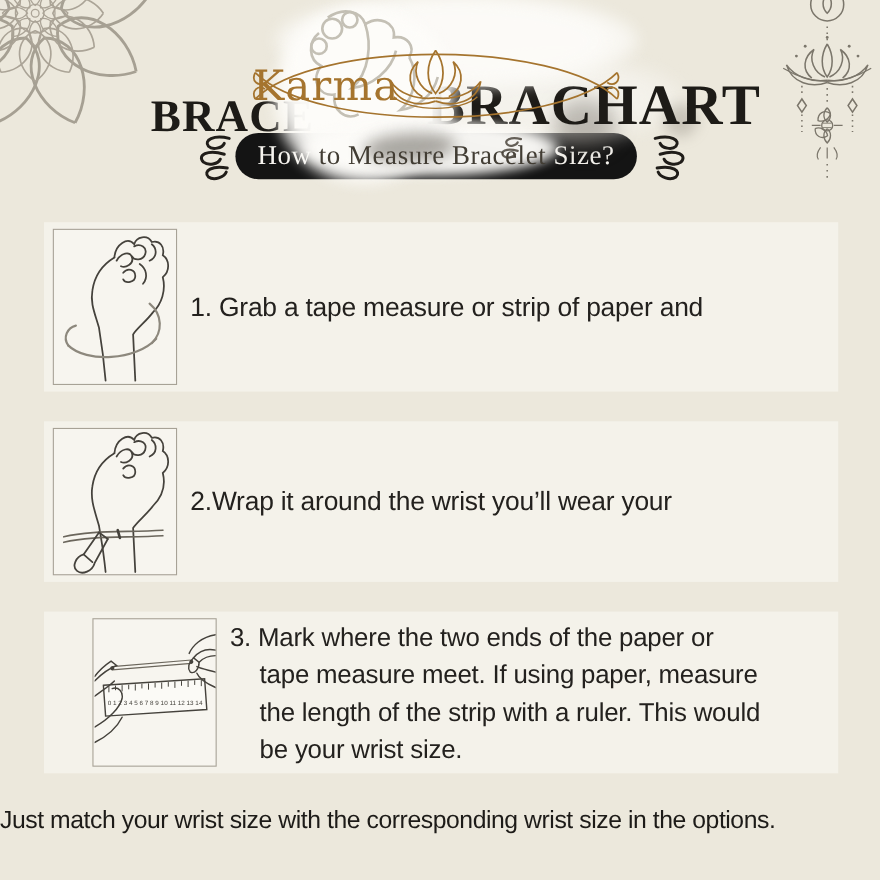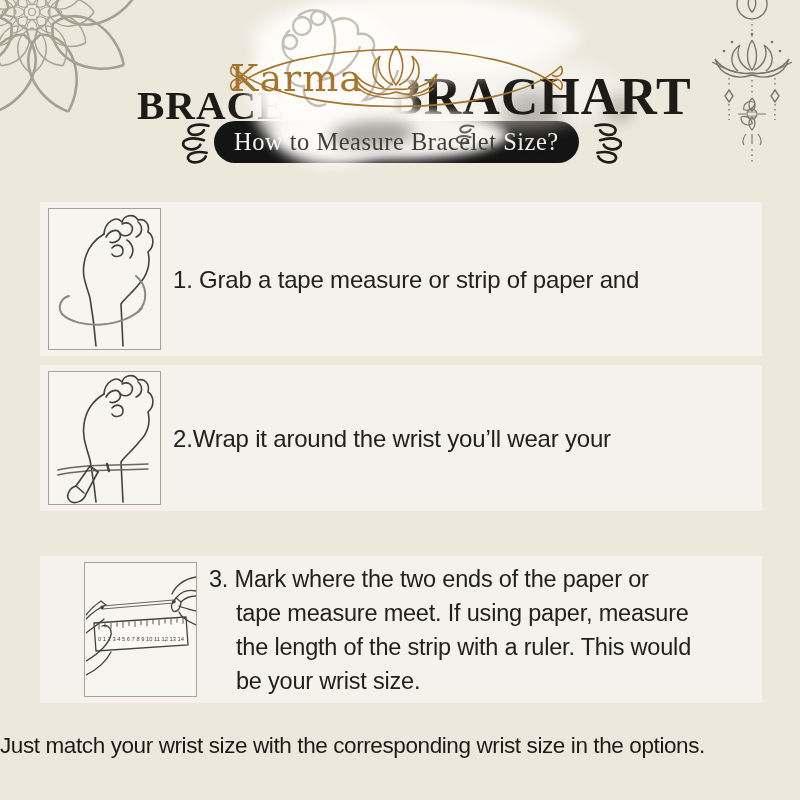--- a/index.html
+++ b/index.html
@@ -38,21 +38,21 @@
     display:flex;align-items:center;padding:0 20px;white-space:pre;
     font-family:"Liberation Serif","DejaVu Serif",serif;font-size:24.5px;color:#f6f4ef;letter-spacing:.5px;}
   .pill .seg-mid{position:relative;z-index:5;color:#423d34;}
   .flourish{position:absolute;z-index:2;}
   .flourish-left{left:176px;top:119px;}
   .flourish-right{left:592px;top:119px;transform:scaleX(-1);}
   .flourish-mini{left:452px;top:121px;z-index:5;opacity:.85;}
   
   .step-row{position:absolute;left:40px;width:722px;background:#f4f2ea;display:flex;z-index:1;}
   .row-1{top:202px;height:154px;}
-  .row-2{top:365px;height:146px;}
+  .row-2{top:383px;height:146px;}
   .row-3{top:556px;height:147px;padding-left:36px;}
   .illus-box{flex:0 0 113px;margin:6px 0 6px 8px;background:#f7f5ef;border:1px solid #a7a296;display:flex;align-items:center;justify-content:center;}
   .step-text{flex:1;display:flex;flex-direction:column;justify-content:center;padding:6px 2px 6px 12px;font-size:24px;line-height:37px;color:#23211e;letter-spacing:-.2px;}
   .row-3 .step-text{line-height:34px;font-size:23.5px;}
   .line{white-space:pre;}
   .line.cont{padding-left:27px;}
   
   .footer{position:absolute;left:0;top:733px;width:100%;text-align:left;
     font-size:22.5px;letter-spacing:-.4px;color:#1d1b18;z-index:1;}
   svg{display:block;}

